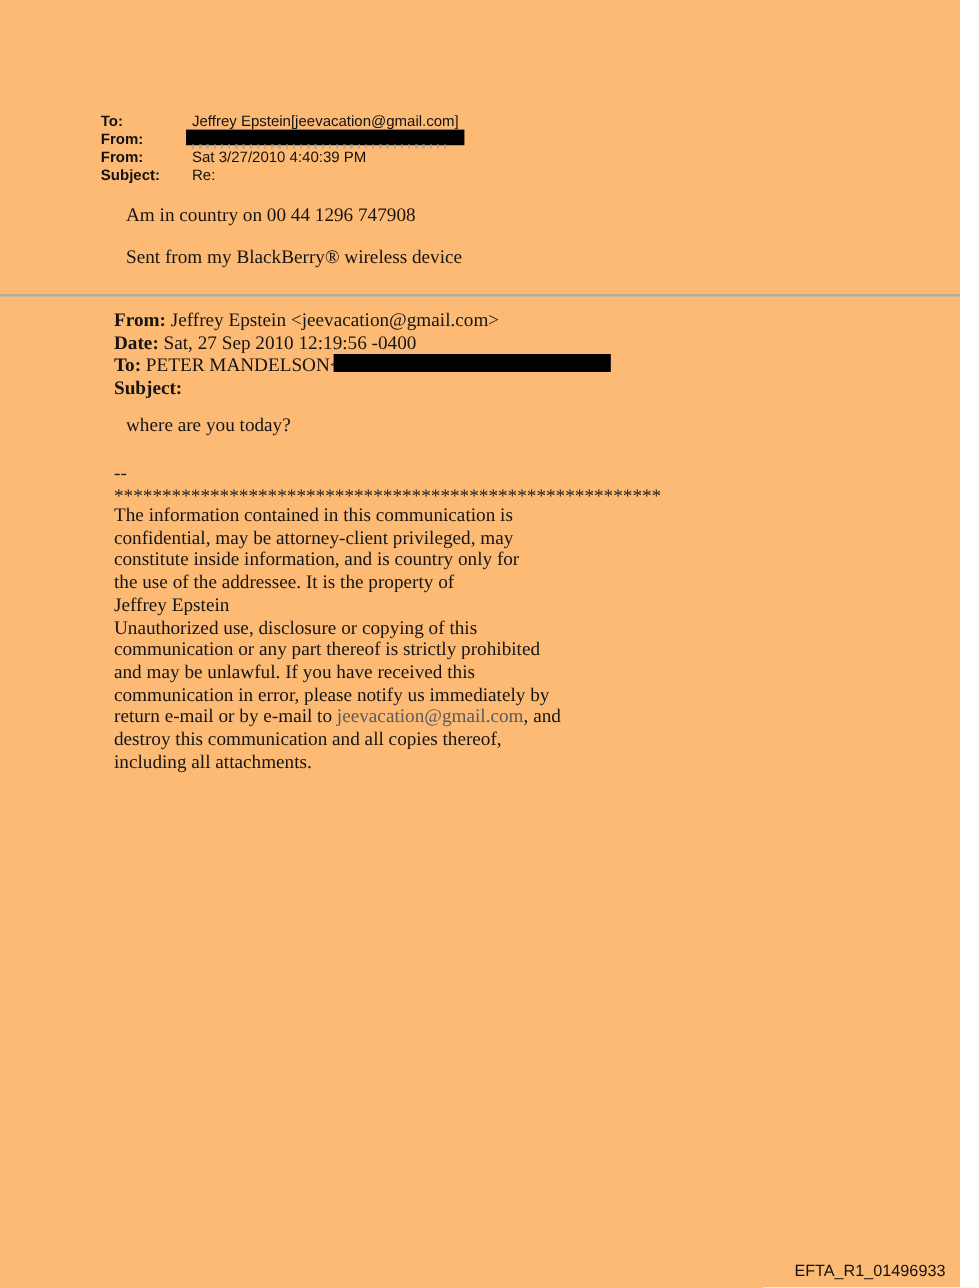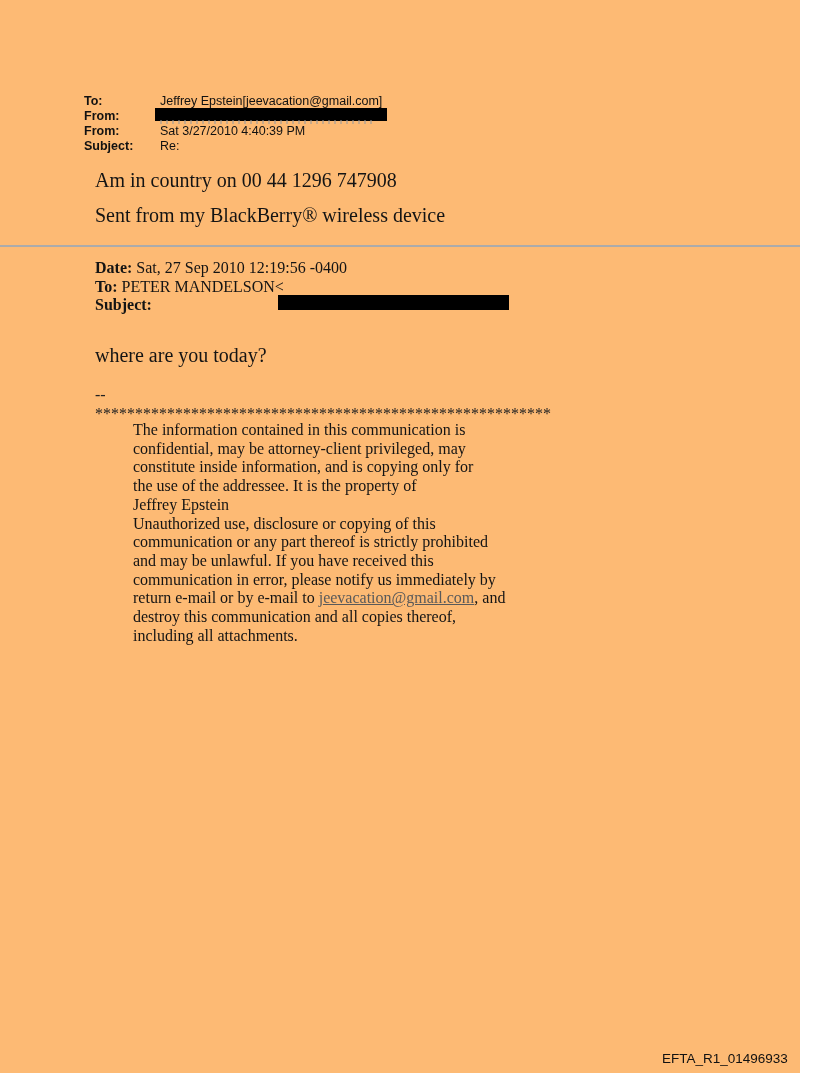--- a/index.html
+++ b/index.html
@@ -48,22 +48,22 @@
   #redaction-from-ghost {
     position: absolute;
     left: 160px; top: 120px; width: 215px; height: 4px;
     background: repeating-linear-gradient(90deg, #9a9a9a 0 2px, transparent 2px 6px);
     opacity: .55;
   }
 
   
   .body-line {
     position: absolute;
-    left: 95px;
-    font-size: 20px;
+    left: 105px;
+    font-size: 16px;
     line-height: 18.6px;
     white-space: nowrap;
     color: #141414;
   }
   #reply-body { top: 171px; }
   #reply-signature { top: 206px; }
 
   
   #section-divider {
     position: absolute;
@@ -96,26 +96,24 @@
     color: #222;
   }
 
   #disclaimer {
     position: absolute;
     left: 95px;
     top: 421px;
     font-size: 16px;
     line-height: 18.7px;
     color: #141414;
-    margin-left: 38px;
   }
   #disclaimer div { white-space: nowrap; }
   #disclaimer-link {
     color: #5a5a5a;
-    text-decoration: underline;
     cursor: pointer;
   }
 
   
   #bates-number {
     position: absolute;
     left: 662px;
     top: 1051px;
     font-size: 13.5px;
     color: #111;
@@ -149,37 +147,38 @@
 
   <div id="redaction-from" class="redaction"></div>
   <div id="redaction-from-ghost"></div>
 
   <div id="reply-body" class="body-line serif">Am in country on 00 44 1296 747908</div>
   <div id="reply-signature" class="body-line serif">Sent from my BlackBerry® wireless device</div>
 
   <div id="section-divider"></div>
 
   <div id="quoted-headers" class="serif">
+    <div><span class="qlabel">From:</span><span> Jeffrey Epstein &lt;jeevacation@gmail.com&gt;</span></div>
     <div><span class="qlabel">Date:</span><span> Sat, 27 Sep 2010 12:19:56 -0400</span></div>
     <div><span class="qlabel">To:</span><span> PETER MANDELSON&lt;</span></div>
     <div><span class="qlabel">Subject:</span></div>
   </div>
   <div id="redaction-to" class="redaction"></div>
 
   <div id="quoted-body" class="body-line serif">where are you today?</div>
 
   <div id="quoted-sig-block" class="serif">
     <div>--</div>
     <div>*********************************************************</div>
   </div>
 
   <div id="disclaimer" class="serif">
     <div>The information contained in this communication is</div>
     <div>confidential, may be attorney-client privileged, may</div>
-    <div>constitute inside information, and is copying only for</div>
+    <div>constitute inside information, and is country only for</div>
     <div>the use of the addressee. It is the property of</div>
     <div>Jeffrey Epstein</div>
     <div>Unauthorized use, disclosure or copying of this</div>
     <div>communication or any part thereof is strictly prohibited</div>
     <div>and may be unlawful. If you have received this</div>
     <div>communication in error, please notify us immediately by</div>
     <div><span>return e-mail or by e-mail to </span><span id="disclaimer-link">jeevacation@gmail.com</span><span>, and</span></div>
     <div>destroy this communication and all copies thereof,</div>
     <div>including all attachments.</div>
   </div>

